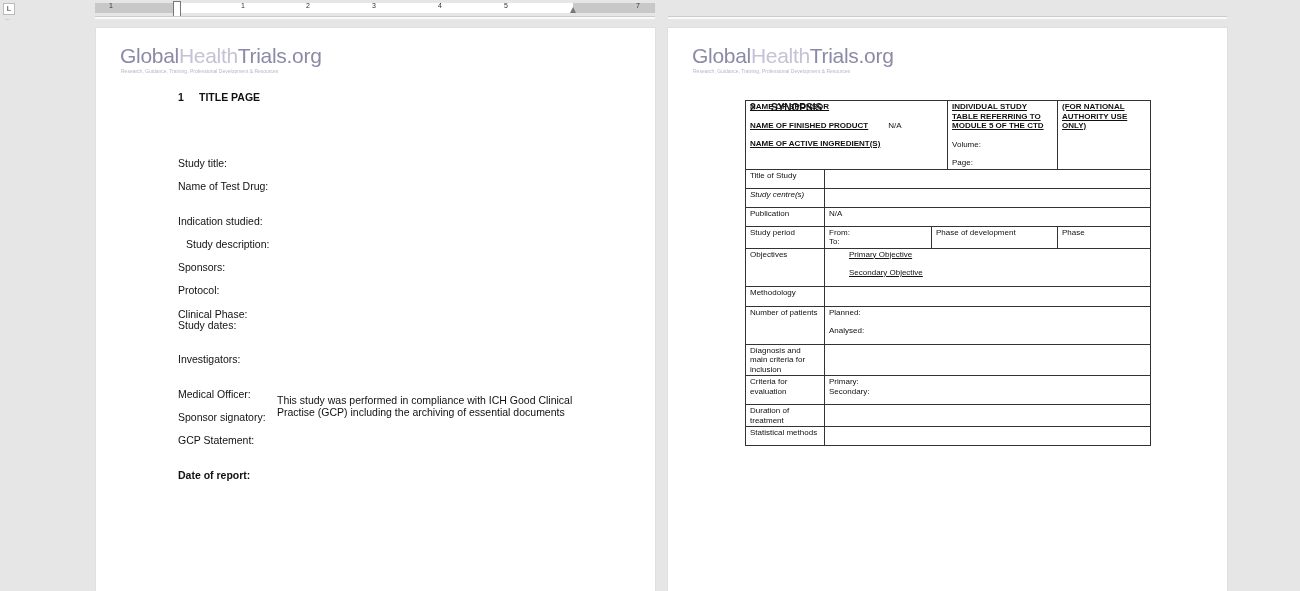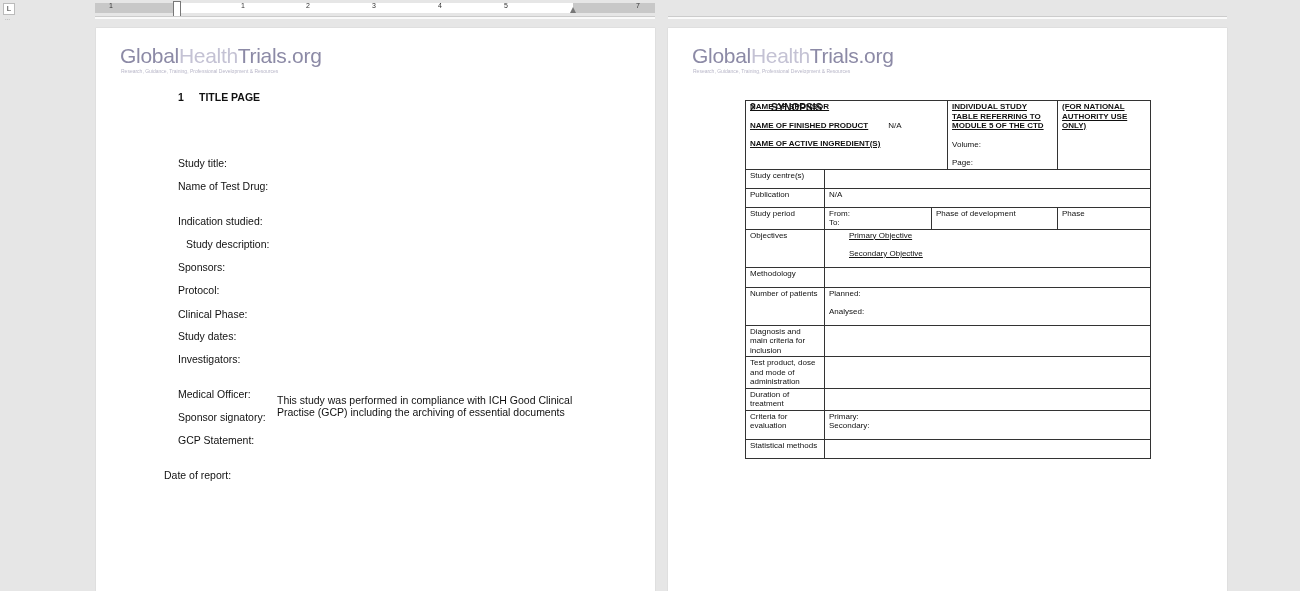--- a/index.html
+++ b/index.html
@@ -57,27 +57,27 @@
     <span class="num">1</span><span>TITLE PAGE</span>
   </div>
 
   <div class="field" style="left:82px;top:89px;">Study title:</div>
   <div class="field" style="left:82px;top:112px;">Name of Test Drug:</div>
   <div class="field" style="left:82px;top:147px;">Indication studied:</div>
   <div class="field" style="left:90px;top:170px;">Study description:</div>
   <div class="field" style="left:82px;top:193px;">Sponsors:</div>
   <div class="field" style="left:82px;top:216px;">Protocol:</div>
   <div class="field" style="left:82px;top:240px;">Clinical Phase:</div>
-  <div class="field" style="left:82px;top:262px;">Study dates:</div>
+  <div class="field" style="left:82px;top:251px;">Study dates:</div>
   <div class="field" style="left:82px;top:285px;">Investigators:</div>
   <div class="field" style="left:82px;top:320px;">Medical Officer:</div>
   <div class="field" style="left:82px;top:343px;">Sponsor signatory:</div>
   <div class="field" style="left:82px;top:366px;">GCP Statement:</div>
   <div class="gcp" style="left:181px;top:366px;width:300px;">This study was performed in compliance with ICH Good Clinical Practise (GCP) including the archiving of essential documents</div>
-  <div class="field" style="left:68px;top:401px;">Date of report:</div>
+  <div class="field" style="left:82px;top:401px;font-weight:bold;">Date of report:</div>
 </div>
 
 <div class="page" style="left:668px;width:559px;">
   <div class="logo" style="left:24px;top:16px;">
     <span class="g">Global</span><span class="h">Health</span><span class="t">Trials.org</span>
   </div>
   <div class="tagline" style="left:25px;top:40px;">Research, Guidance, Training, Professional Development &amp; Resources</div>
 
   <div class="h1" style="left:82px;top:74px;font-size:10px;">
     <span class="num">2</span><span>SYNOPSIS</span>
@@ -105,20 +105,24 @@
         <div style="height:9px"></div>
         <div>Volume:</div>
         <div style="height:9px"></div>
         <div>Page:</div>
       </td>
       <td>
         <div class="u">(FOR NATIONAL AUTHORITY USE ONLY)</div>
       </td>
     </tr>
     <tr style="height:19px;">
+      <td>Title of Study</td>
+      <td colspan="4"></td>
+    </tr>
+    <tr style="height:19px;font-style:italic;">
       <td>Study centre(s)</td>
       <td colspan="4"></td>
     </tr>
     <tr style="height:19px;">
       <td>Publication</td>
       <td colspan="4">N/A</td>
     </tr>
     <tr style="height:20px;">
       <td>Study period</td>
       <td>
@@ -146,33 +150,29 @@
         <div>Planned:</div>
         <div style="height:9px"></div>
         <div>Analysed:</div>
       </td>
     </tr>
     <tr style="height:29px;">
       <td>Diagnosis and main criteria for inclusion</td>
       <td colspan="4"></td>
     </tr>
     <tr style="height:29px;">
-      <td>Test product, dose and mode of administration</td>
-      <td colspan="4"></td>
-    </tr>
-    <tr style="height:19px;">
-      <td>Duration of treatment</td>
-      <td colspan="4"></td>
-    </tr>
-    <tr style="height:29px;">
       <td>Criteria for evaluation</td>
       <td colspan="4">
         <div>Primary:</div>
         <div>Secondary:</div>
       </td>
+    </tr>
+    <tr style="height:19px;">
+      <td>Duration of treatment</td>
+      <td colspan="4"></td>
     </tr>
     <tr style="height:19px;">
       <td>Statistical methods</td>
       <td colspan="4"></td>
     </tr>
   </tbody>
     </table>
 </div>
 
 </body></html>

